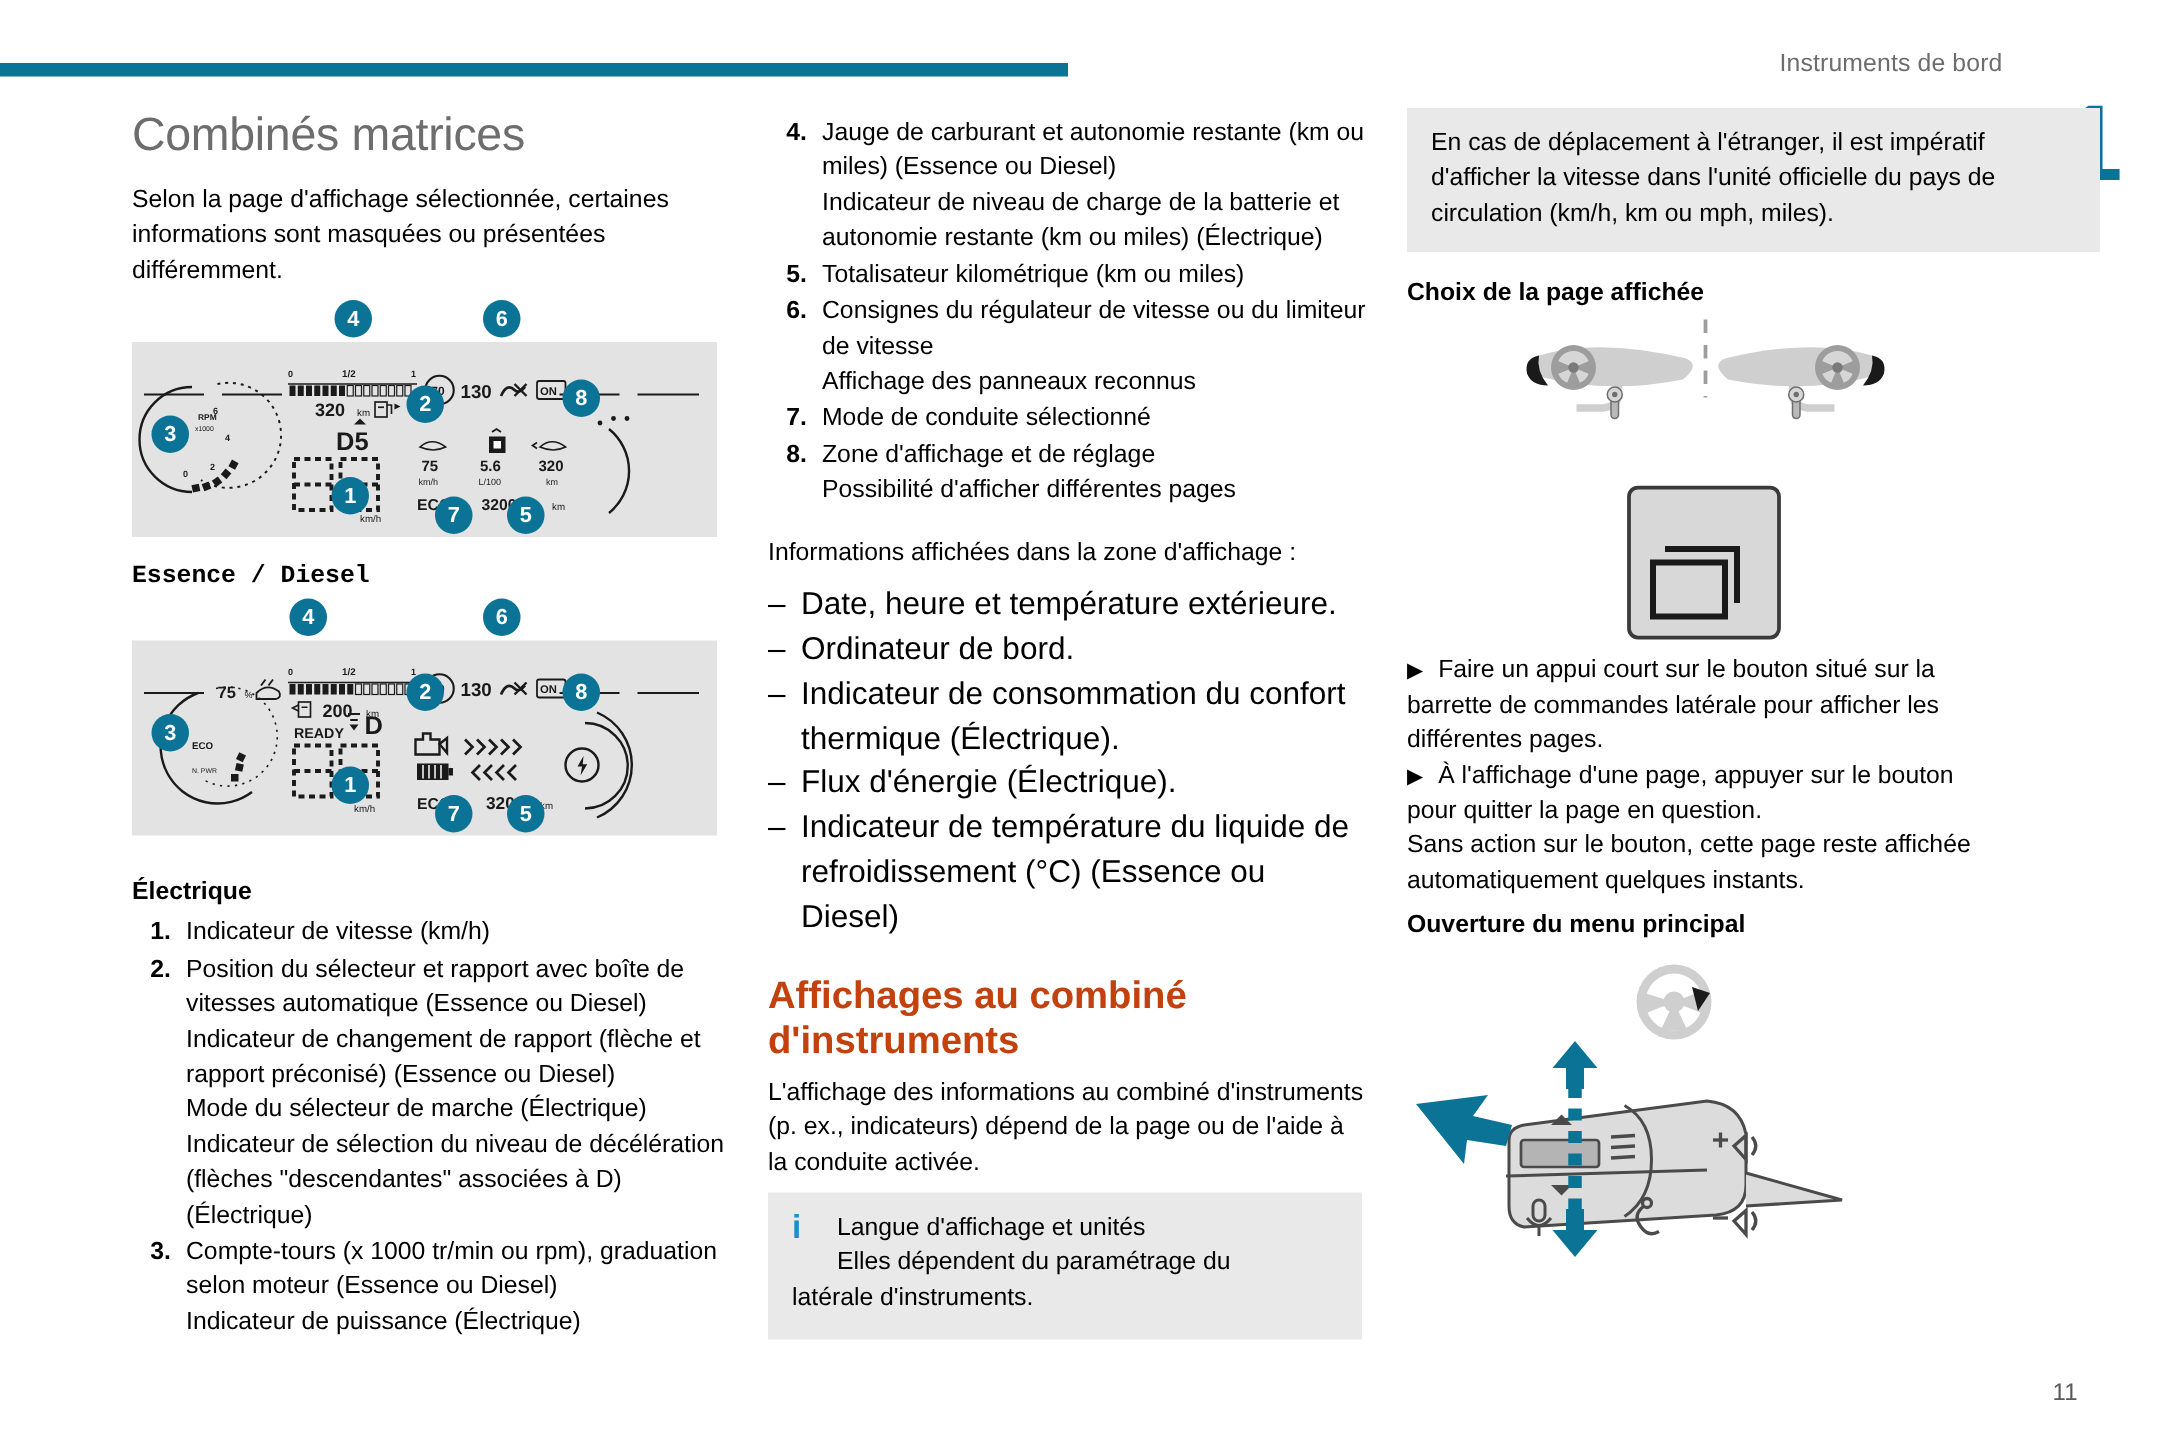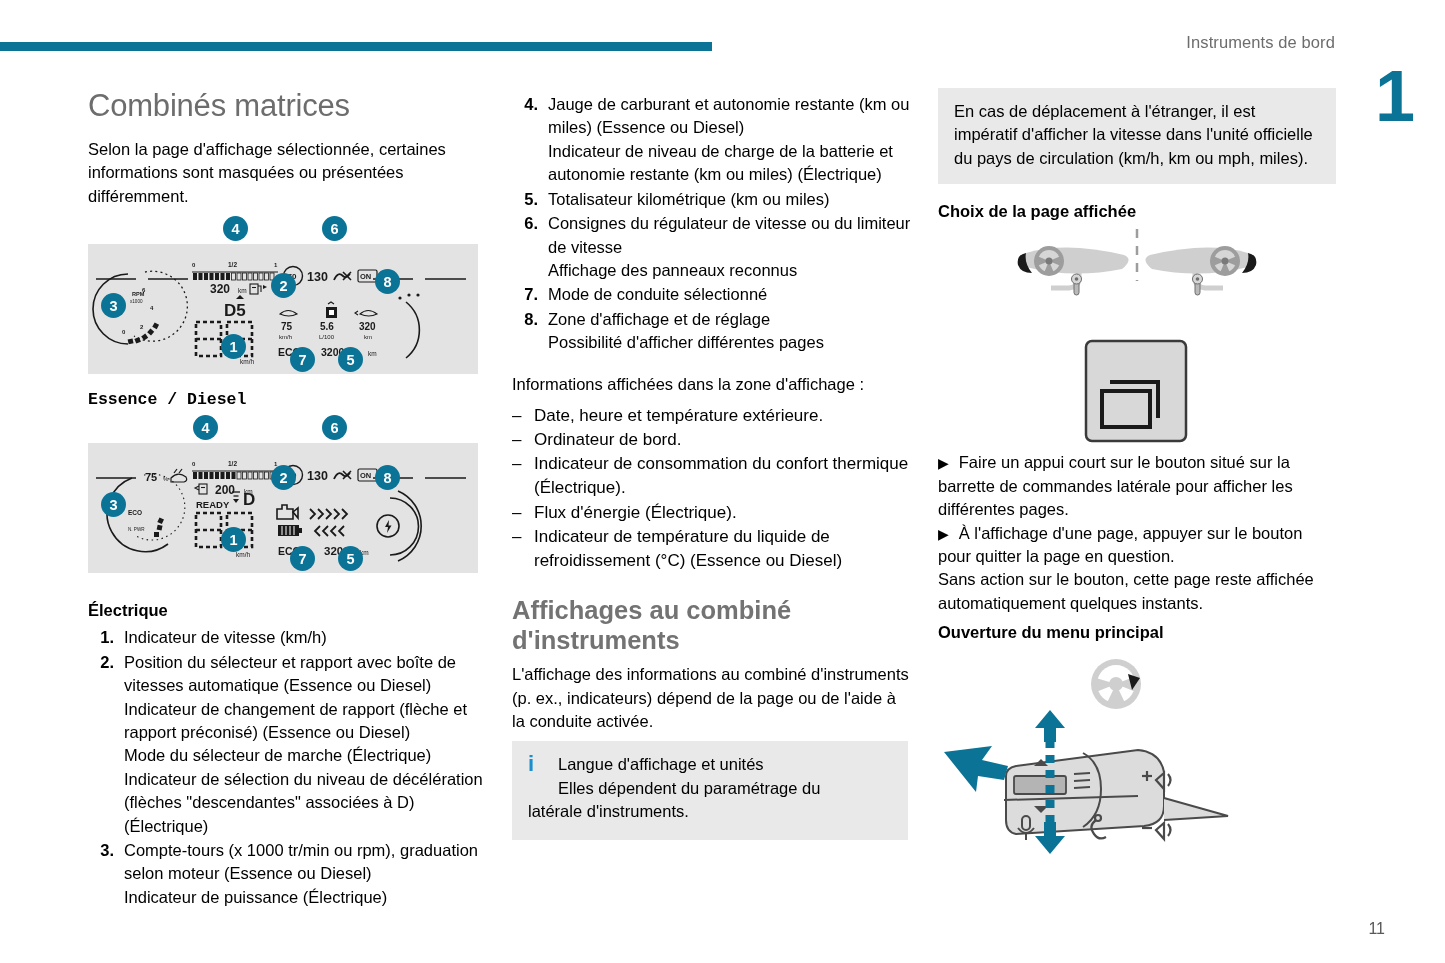--- a/index.html
+++ b/index.html
@@ -48,37 +48,37 @@
     position: absolute;
     right: 60px;
     bottom: 25px;
     font-size: 16px;
     color: #58595b;
   }
 
   
   .col {
     position: absolute;
-    top: 88px;
+    top: 72px;
   }
   .col-1 { left: 88px;  width: 400px; }
   .col-2 { left: 512px; width: 400px; }
   .col-3 { left: 938px; width: 398px; }
 
   h1.page-h1 {
     font-size: 31px;
     font-weight: normal;
     color: #6d6d6d;
     margin: 0 0 14px 0;
     letter-spacing: -.2px;
   }
   h2.sec-h2 {
     font-size: 25.5px;
     font-weight: bold;
-    color: #737373;
+    color: #c2410c;
     margin: 22px 0 8px 0;
     line-height: 1.18;
   }
   h3.sub-h3 {
     font-size: 16.5px;
     font-weight: bold;
     margin: 14px 0 6px 0;
   }
   p.body {
     font-size: 16.5px;
@@ -106,21 +106,21 @@
     font-weight: bold;
     width: 26px;
     text-align: right;
   }
   ol.numlist > li .line { display: block; }
 
   ul.dashlist {
     list-style: none;
     margin: 0 0 8px 0;
     padding: 0;
-    font-size: 17px;
+    font-size: 21px;
     line-height: 1.42;
   }
   ul.dashlist li {
     position: relative;
     padding-left: 22px;
     text-indent: -22px;
   }
   ul.dashlist li .dash { display: inline-block; width: 22px; text-indent: 0; }
 
   .arrow-para {
@@ -527,21 +527,21 @@
   <div class="infobox" style="width:396px; margin-top:6px;">
     <span class="i-glyph">i</span>
     <span class="info-title">Langue d'affichage et unités</span>
     <span class="info-body">Elles dépendent du paramétrage du</span>
     <span class="info-body2">latérale d'instruments.</span>
   </div>
 </div>
 
 <div class="col col-3">
 
-  <div class="greybox" style="width:398px;">
+  <div class="greybox" style="width:462px;">
     <span>En cas de déplacement à l'étranger, il est impératif d'afficher la vitesse dans l'unité officielle du pays de circulation (km/h, km ou mph, miles).</span>
   </div>
 
   <h3 class="sub-h3" style="margin-top:18px;">Choix de la page affichée</h3>
 
   <div class="white-illus" style="height:108px; margin-top:4px;">
     <svg width="398" height="108" viewBox="0 0 398 108">
 
       <g>
         <path d="M88 26 q40 -12 98 2 q10 4 -2 14 q-50 10 -96 -2 q-8 -6 0 -14 z" fill="#cfcfcf"></path>

